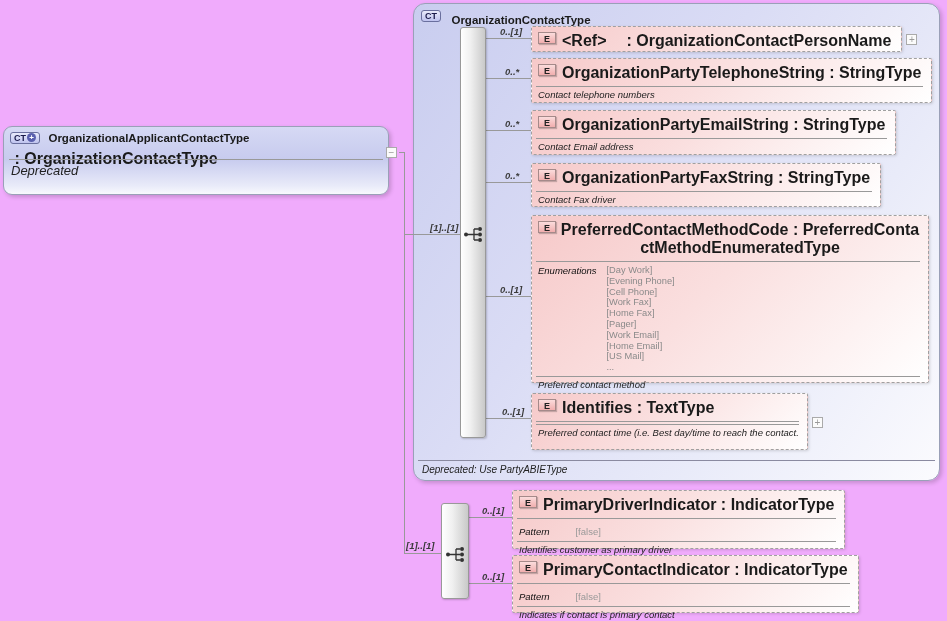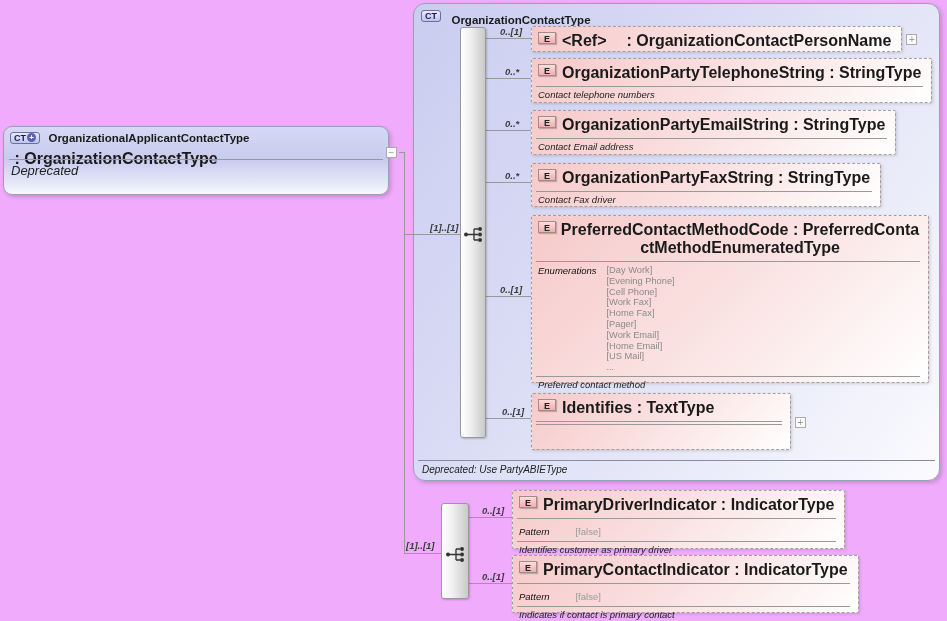--- a/index.html
+++ b/index.html
@@ -190,20 +190,21 @@
     <div class="anno">Preferred contact method</div>
   </div>
 
   <div id="el-contacttime" class="ebox" style="left:531px;top:393px;min-width:260px;height:57px;">
     <div class="trow">
       <span class="ebadge">E</span>
       <span class="el-name">Identifies</span><span class="colon"> : </span><span class="el-type">TextType</span>
     </div>
     <div class="sep"></div>
     <div class="sep"></div>
+    <div class="anno">Preferred contact time (i.e. Best day/time to reach the contact.</div>
     <div class="togglebox" style="right:-16px;top:23px;">+</div>
   </div>
 
   <div id="el-primarydriver" class="ebox" style="left:512px;top:490px;min-width:248px;height:59px;">
     <div class="trow">
       <span class="ebadge">E</span>
       <span class="el-name">PrimaryDriverIndicator</span><span class="colon"> : </span><span class="el-type">IndicatorType</span>
     </div>
     <div class="sep"></div>
     <div class="facetrow">

